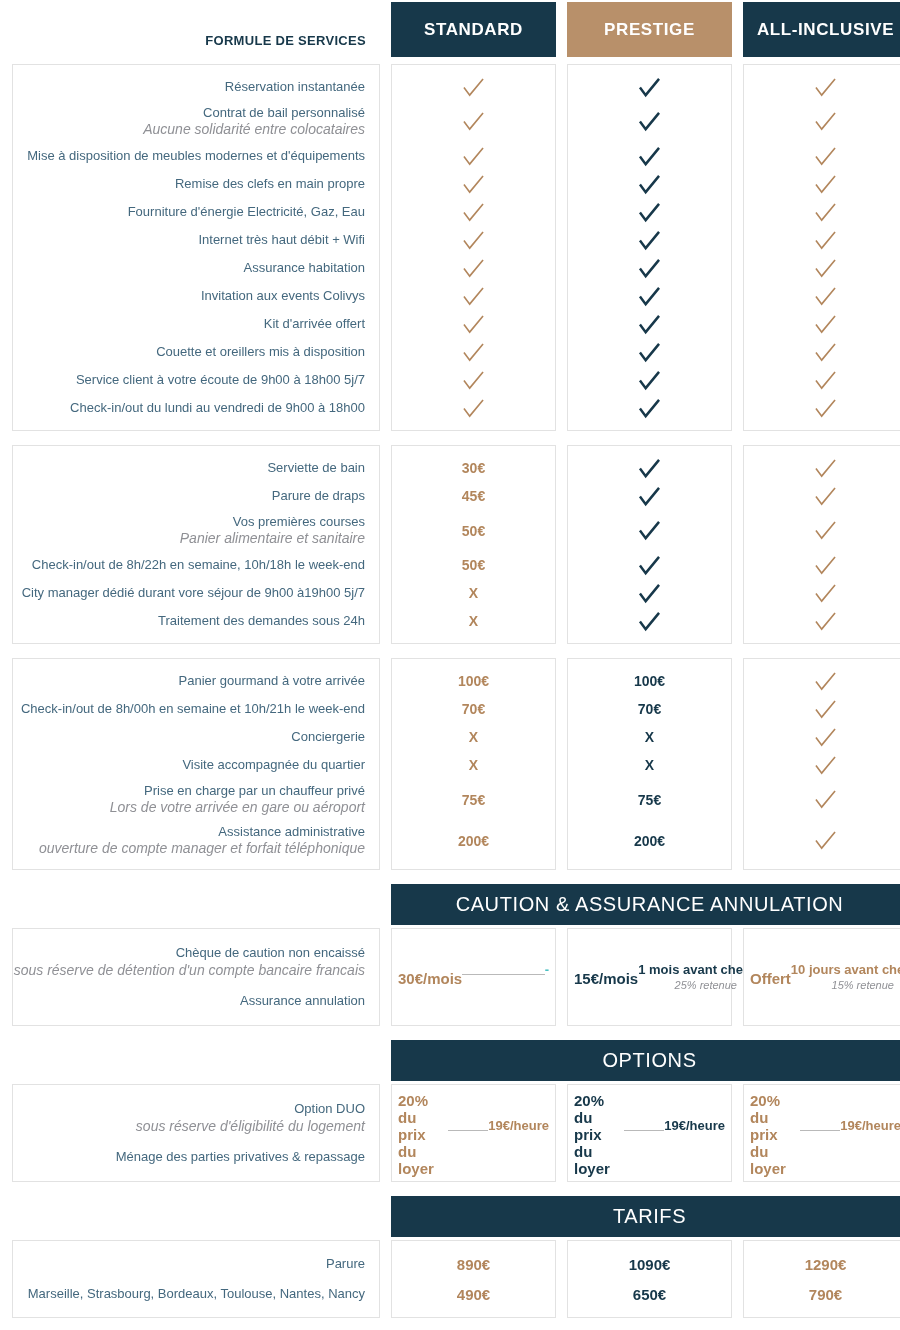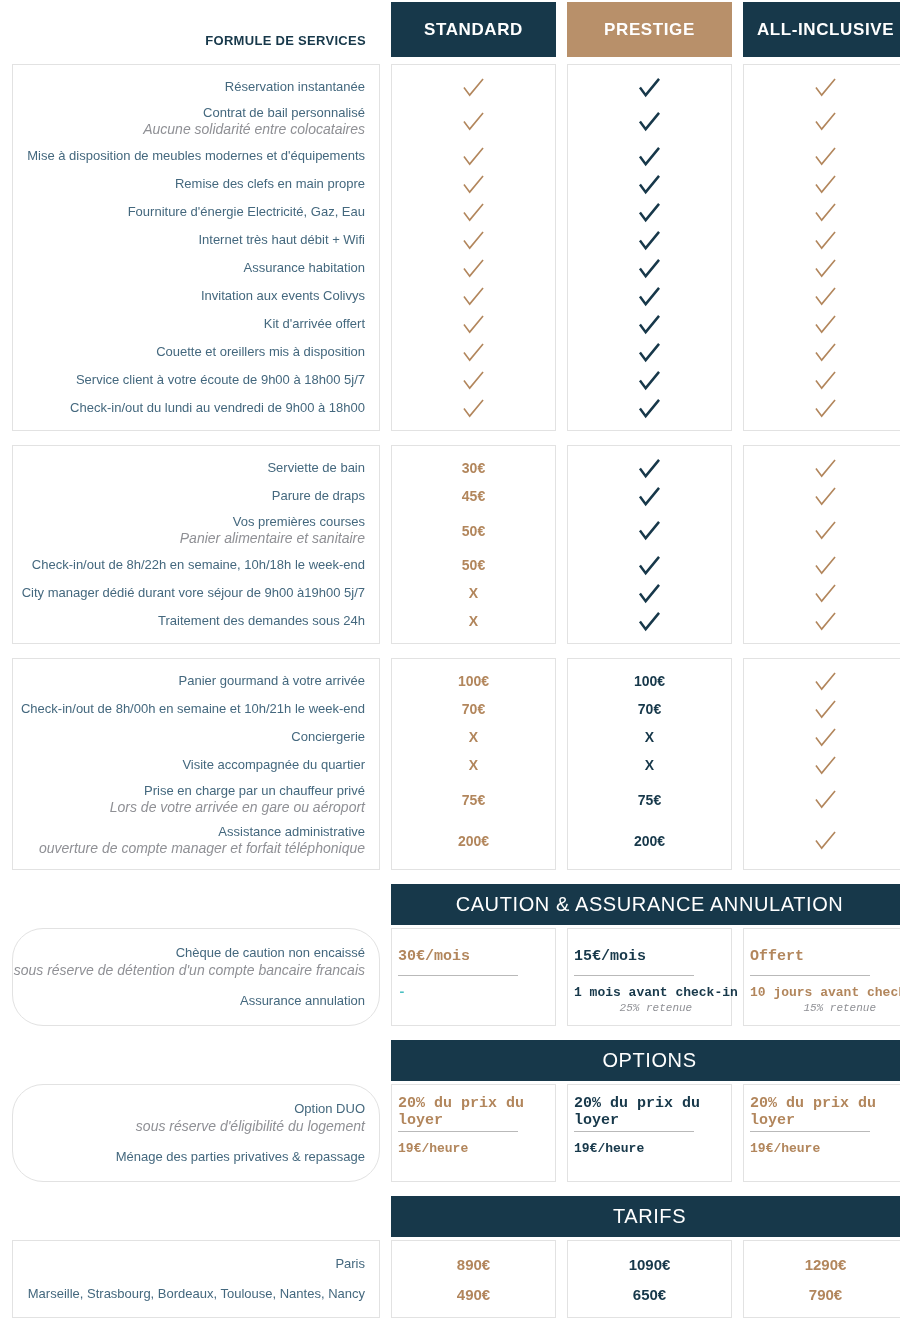--- a/index.html
+++ b/index.html
@@ -30,29 +30,29 @@
   .val.big{font-size:15px;}
   .t-tan{color:var(--tantext);}
   .t-navy{color:var(--navy);}
   .t-teal{color:var(--teal);}
   .check-icon{display:inline-flex;}
   .check-icon svg{display:block;}
   .banner-grid{margin:0 0 3px;}
   .banner{grid-column:2/5; background:var(--navy); color:#fff; height:41px;
           display:flex; align-items:center; justify-content:center;
           font-size:20px; letter-spacing:.6px; font-weight:400;}
-  .split-box{display:flex; flex-direction:column; align-items:flex-start; padding:10px 6px 8px;font-family:Liberation Mono, monospace;}
+  .split-box{display:flex; flex-direction:row; align-items:center; padding:10px 6px 8px;}
   .cell-top{font-weight:bold; font-size:15px; height:34px; display:flex; align-items:center;}
   .divider-line{width:120px; border-top:1px solid var(--line); margin:2px 0 9px;}
   .cell-bottom{text-align:center; min-height:32px;}
   .cell-bottom .b{font-weight:bold; font-size:13px; line-height:1.3; white-space:nowrap;}
   .cell-bottom .s{font-size:11px; color:var(--gray); font-style:italic;}
   .split-l .srow.two{height:46px;}
   .split-l .srow{height:32px;}
-  .split-l{padding-top:10px;border-radius:31px;}
+  .split-l{padding-top:10px;}
   .tarifs-grid .srow{height:30px;}
   .tarifs-grid{margin-bottom:0;}
 </style>
 </head>
 <body>
 
 <div class="page">
   <div class="grid header-grid">
     <div class="formule">FORMULE DE SERVICES</div>
     <div class="plan-header navy">STANDARD</div>
@@ -672,21 +672,21 @@
           </div>
         </div>
       </div>
       <div class="grid banner-grid">
         <div></div>
         <div class="banner">TARIFS</div>
       </div>
       <div class="grid section-grid tarifs-grid">
         <div class="box label-box">
           <div class="srow lrow">
-            <div class="lbl">Paris</div>
+            <div class="lbl">Parure</div>
           </div>
           <div class="srow lrow">
             <div class="lbl">Marseille, Strasbourg, Bordeaux, Toulouse, Nantes, Nancy</div>
           </div>
         </div>
         <div class="box plan-box">
           <div class="srow">
             <span class="val t-tan big">890€</span>
           </div>
           <div class="srow">

